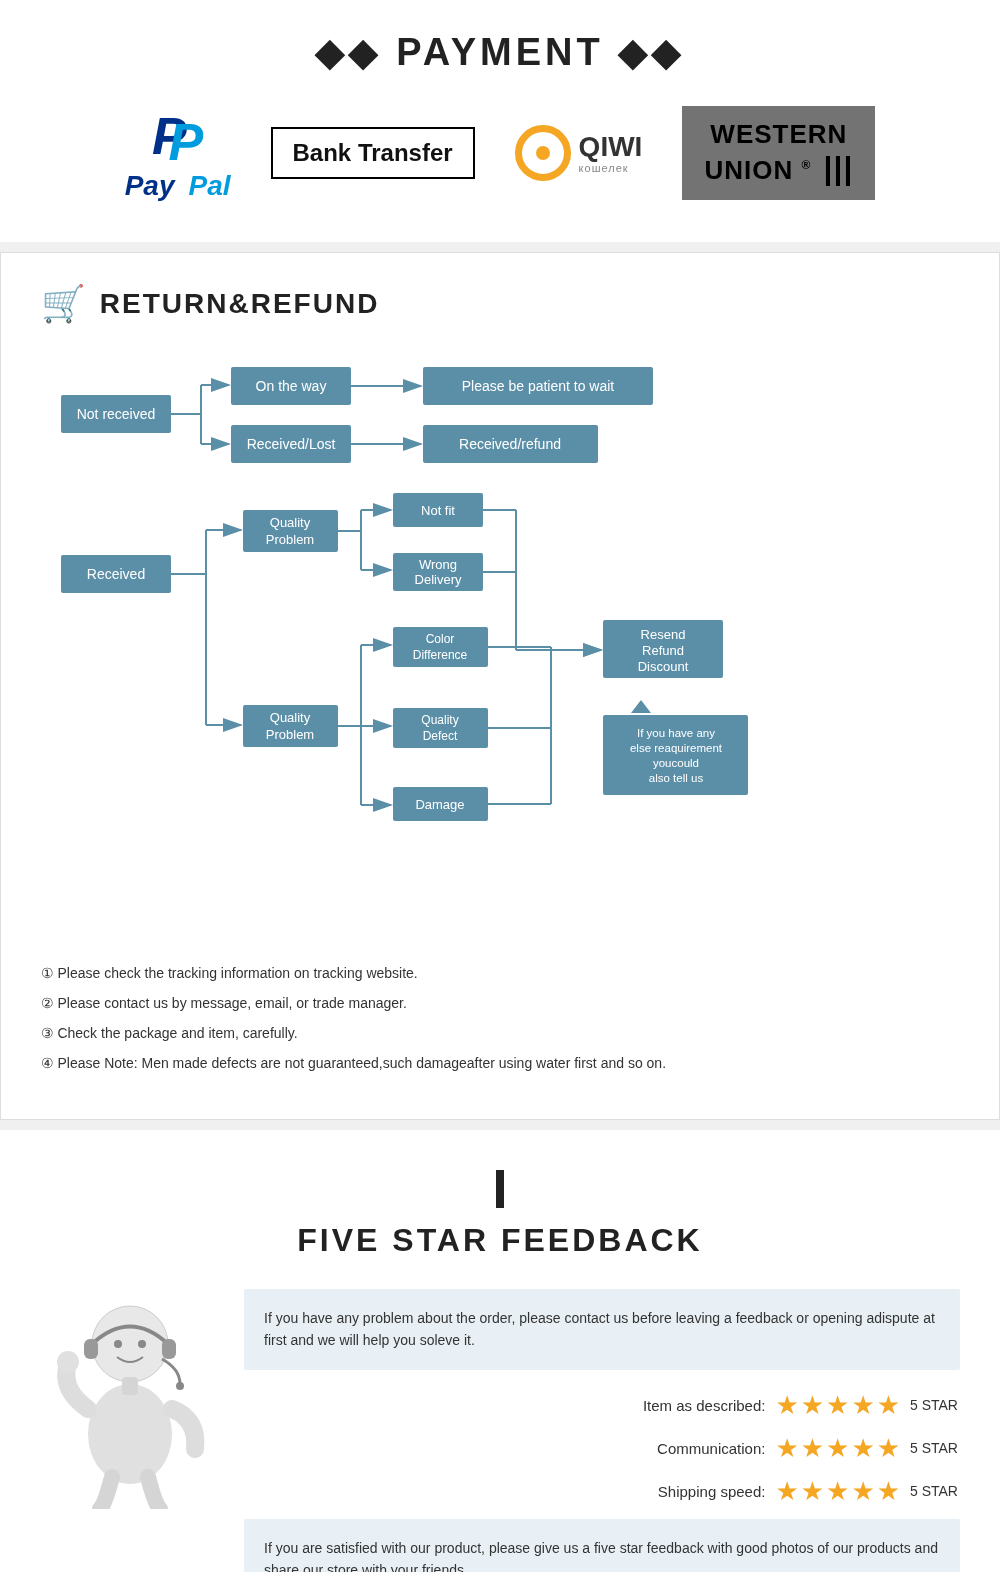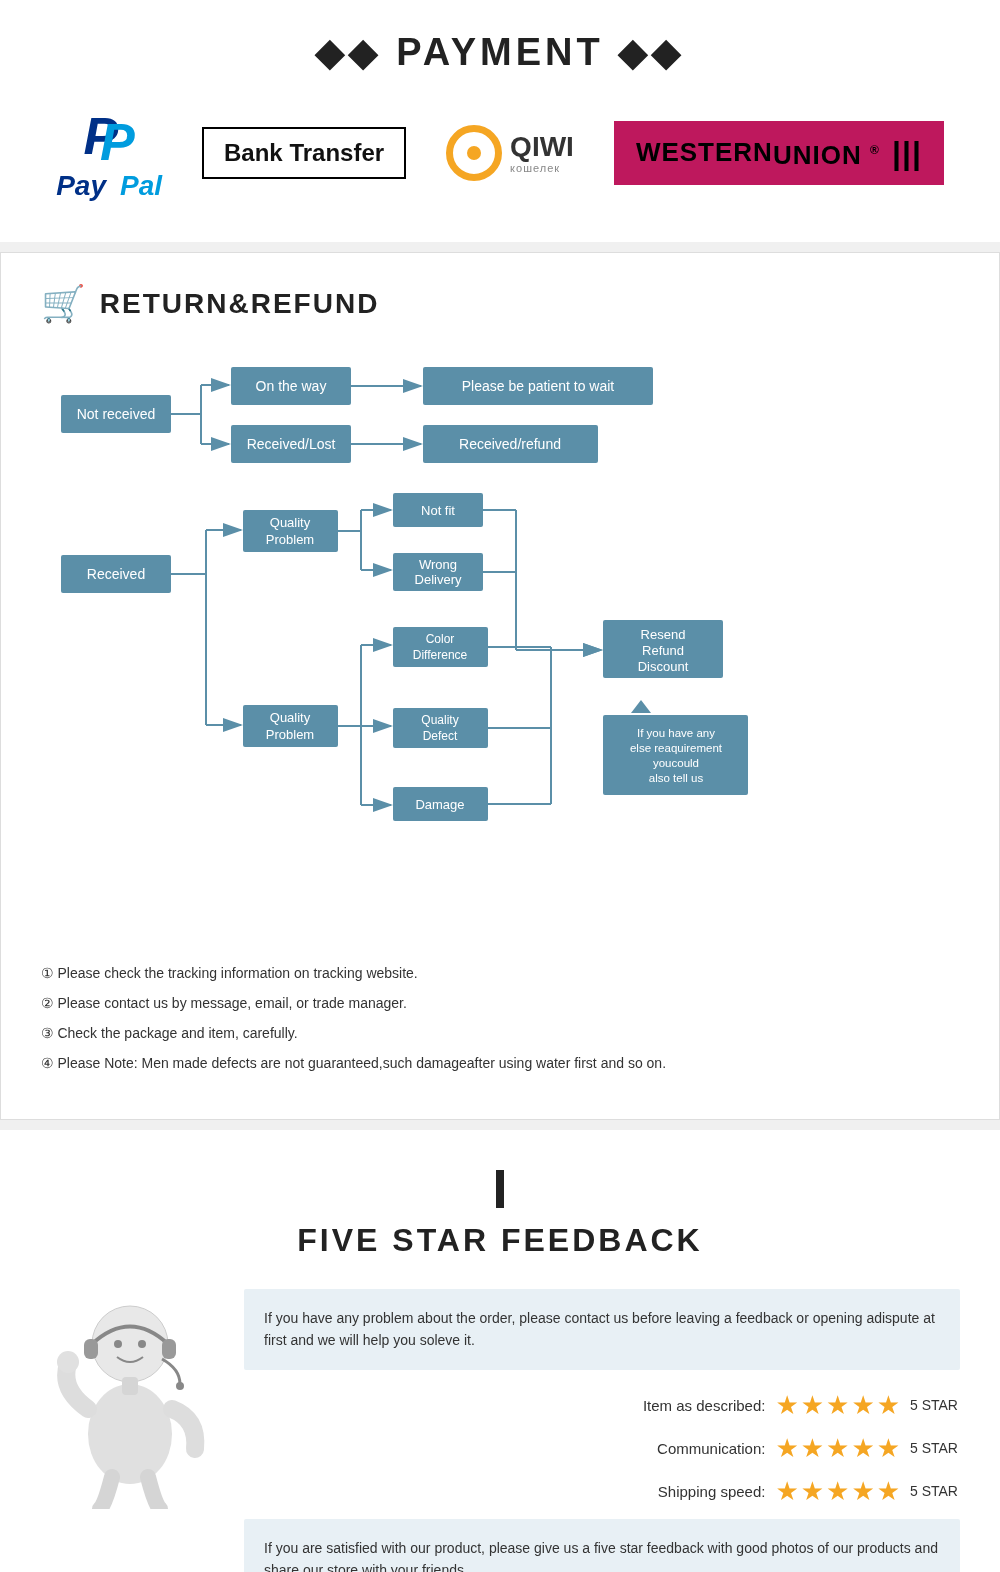--- a/index.html
+++ b/index.html
@@ -117,23 +117,24 @@
       color: #333;
     }
     .qiwi-sub {
       font-size: 11px;
       color: #888;
       letter-spacing: 1px;
     }
 
     
     .western-union {
-      background: #be185d;
+      background: #737373;
       padding: 14px 22px;
       display: flex;
+      flex-direction: column;
       align-items: center;
       justify-content: center;
       min-width: 160px;
     }
     .wu-text {
       font-size: 26px;
       font-weight: 900;
       color: #000;
       letter-spacing: 1px;
       line-height: 1.15;

